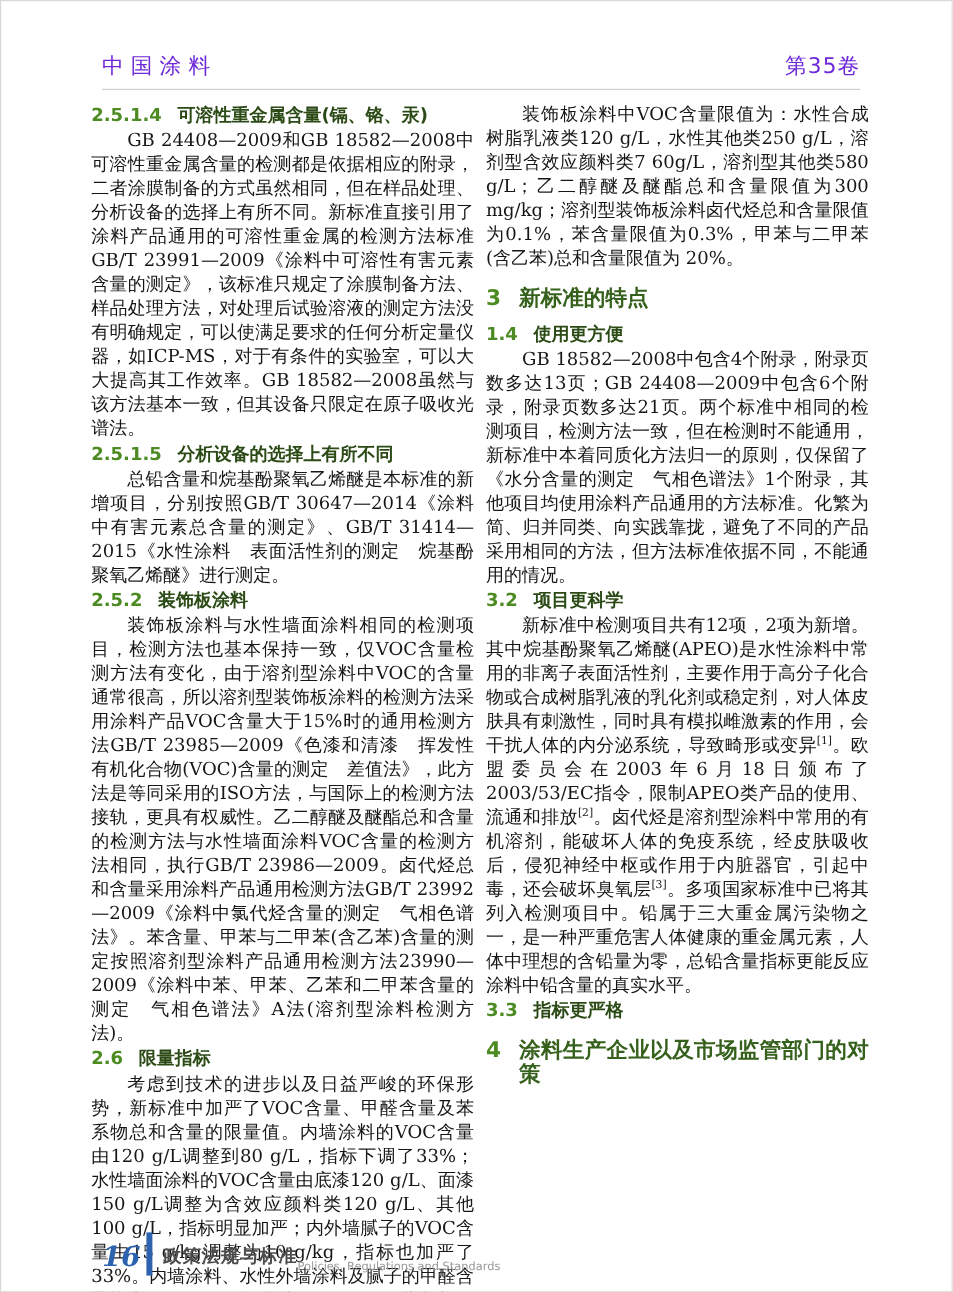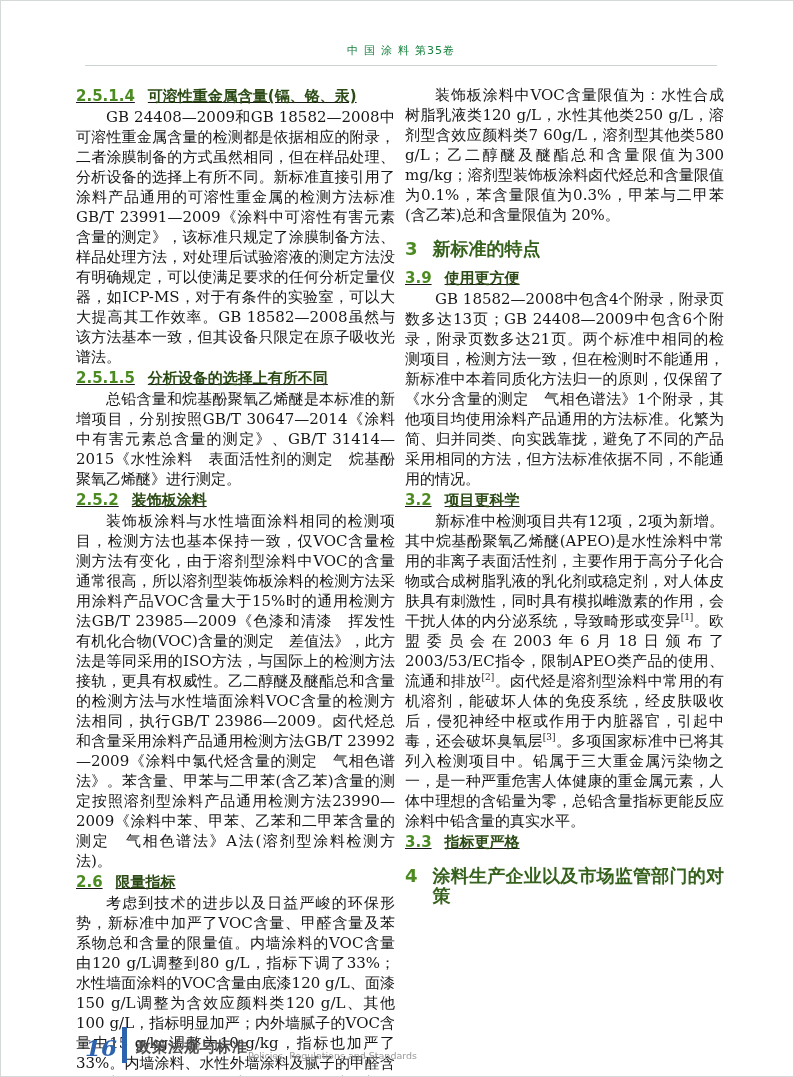--- a/index.html
+++ b/index.html
@@ -10,23 +10,23 @@
     background:#ffffff;
     border:1px solid #d6d9d9;
     box-sizing:border-box;
     font-family:"DejaVu Serif","Liberation Serif",serif;
     color:#161616;
     overflow:hidden;
   }
   
   .running-header{
     position:absolute;left:84px;right:76px;top:42px;
-    display:flex;justify-content:center;align-items:flex-end;
+    display:flex;justify-content:space-between;align-items:flex-end;
     font-family:"DejaVu Sans","Liberation Sans",sans-serif;
-    font-size:11px;color:#15803d;
+    font-size:18px;color:#6d28d9;
     border-bottom:1px solid #ccd4d3;
     padding-bottom:7px;
   }
   .journal-name{letter-spacing:6px;}
   .volume{letter-spacing:1px;}
   
   .content{
     position:absolute;left:75px;top:84px;width:648px;
     display:flex;gap:10px;
   }
@@ -36,21 +36,20 @@
     text-align:justify;
   }
   .para{text-indent:2em;margin:0;}
   .para.noindent{text-indent:0;}
   .para sup{font-size:9px;line-height:0;}
   .h2{
     font-weight:bold;margin:1px 0 1px 0;
     display:flex;gap:13px;align-items:baseline;
     font-family:"DejaVu Sans","Liberation Sans",sans-serif;
     font-size:15px;
-    text-decoration:underline;
   }
   .h1{
     font-weight:bold;margin:14px 0 9px 0;
     display:flex;gap:15px;align-items:baseline;
     font-family:"DejaVu Sans","Liberation Sans",sans-serif;
     font-size:18px;
   }
   .hnum{color:#4c8b21;flex:0 0 auto;}
   .h2 .htitle{color:#2b4a16;}
   .h1 .htitle{color:#36611d;}
@@ -114,21 +113,21 @@
         </div>
         <div class="para">考虑到技术的进步以及日益严峻的环保形势，新标准中加严了VOC含量、甲醛含量及苯系物总和含量的限量值。内墙涂料的VOC含量由120 g/L调整到80 g/L，指标下调了33%；水性墙面涂料的VOC含量由底漆120 g/L、面漆150 g/L调整为含效应颜料类120 g/L、其他100 g/L，指标明显加严；内外墙腻子的VOC含量由15 g/kg调整为10 g/kg，指标也加严了33%。内墙涂料、水性外墙涂料及腻子的甲醛含量均由100 mg/kg调整为50 mg/kg，指标加严了50%。内墙涂料的苯系物总和含量由300 mg/kg调整为100 mg/kg，水性外墙面漆在旧标准中无要求，新标准中为100 mg/kg。内墙涂料中重金属的限量指标不变，但由可溶性铅调整为总铅实际上对</div>
       </div>
     <div class="col" id="col-right">
         <div class="para">装饰板涂料中VOC含量限值为：水性合成树脂乳液类120 g/L，水性其他类250 g/L，溶剂型含效应颜料类7 60g/L，溶剂型其他类580 g/L；乙二醇醚及醚酯总和含量限值为300 mg/kg；溶剂型装饰板涂料卤代烃总和含量限值为0.1%，苯含量限值为0.3%，甲苯与二甲苯(含乙苯)总和含量限值为 20%。</div>
         <div class="h1">
           <span class="hnum">3</span>
           <span class="htitle">新标准的特点</span>
         </div>
         <div class="h2">
-          <span class="hnum">3.9</span>
+          <span class="hnum">1.4</span>
           <span class="htitle">使用更方便</span>
         </div>
         <div class="para">GB 18582—2008中包含4个附录，附录页数多达13页；GB 24408—2009中包含6个附录，附录页数多达21页。两个标准中相同的检测项目，检测方法一致，但在检测时不能通用，新标准中本着同质化方法归一的原则，仅保留了《水分含量的测定　气相色谱法》1个附录，其他项目均使用涂料产品通用的方法标准。化繁为简、归并同类、向实践靠拢，避免了不同的产品采用相同的方法，但方法标准依据不同，不能通用的情况。</div>
         <div class="h2">
           <span class="hnum">3.2</span>
           <span class="htitle">项目更科学</span>
         </div>
         <div class="para">新标准中检测项目共有12项，2项为新增。其中烷基酚聚氧乙烯醚(APEO)是水性涂料中常用的非离子表面活性剂，主要作用于高分子化合物或合成树脂乳液的乳化剂或稳定剂，对人体皮肤具有刺激性，同时具有模拟雌激素的作用，会干扰人体的内分泌系统，导致畸形或变异<sup>[1]</sup>。欧盟委员会在2003年6月18日颁布了2003/53/EC指令，限制APEO类产品的使用、流通和排放<sup>[2]</sup>。卤代烃是溶剂型涂料中常用的有机溶剂，能破坏人体的免疫系统，经皮肤吸收后，侵犯神经中枢或作用于内脏器官，引起中毒，还会破坏臭氧层<sup>[3]</sup>。多项国家标准中已将其列入检测项目中。铅属于三大重金属污染物之一，是一种严重危害人体健康的重金属元素，人体中理想的含铅量为零，总铅含量指标更能反应涂料中铅含量的真实水平。</div>
         <div class="h2">
           <span class="hnum">3.3</span>

